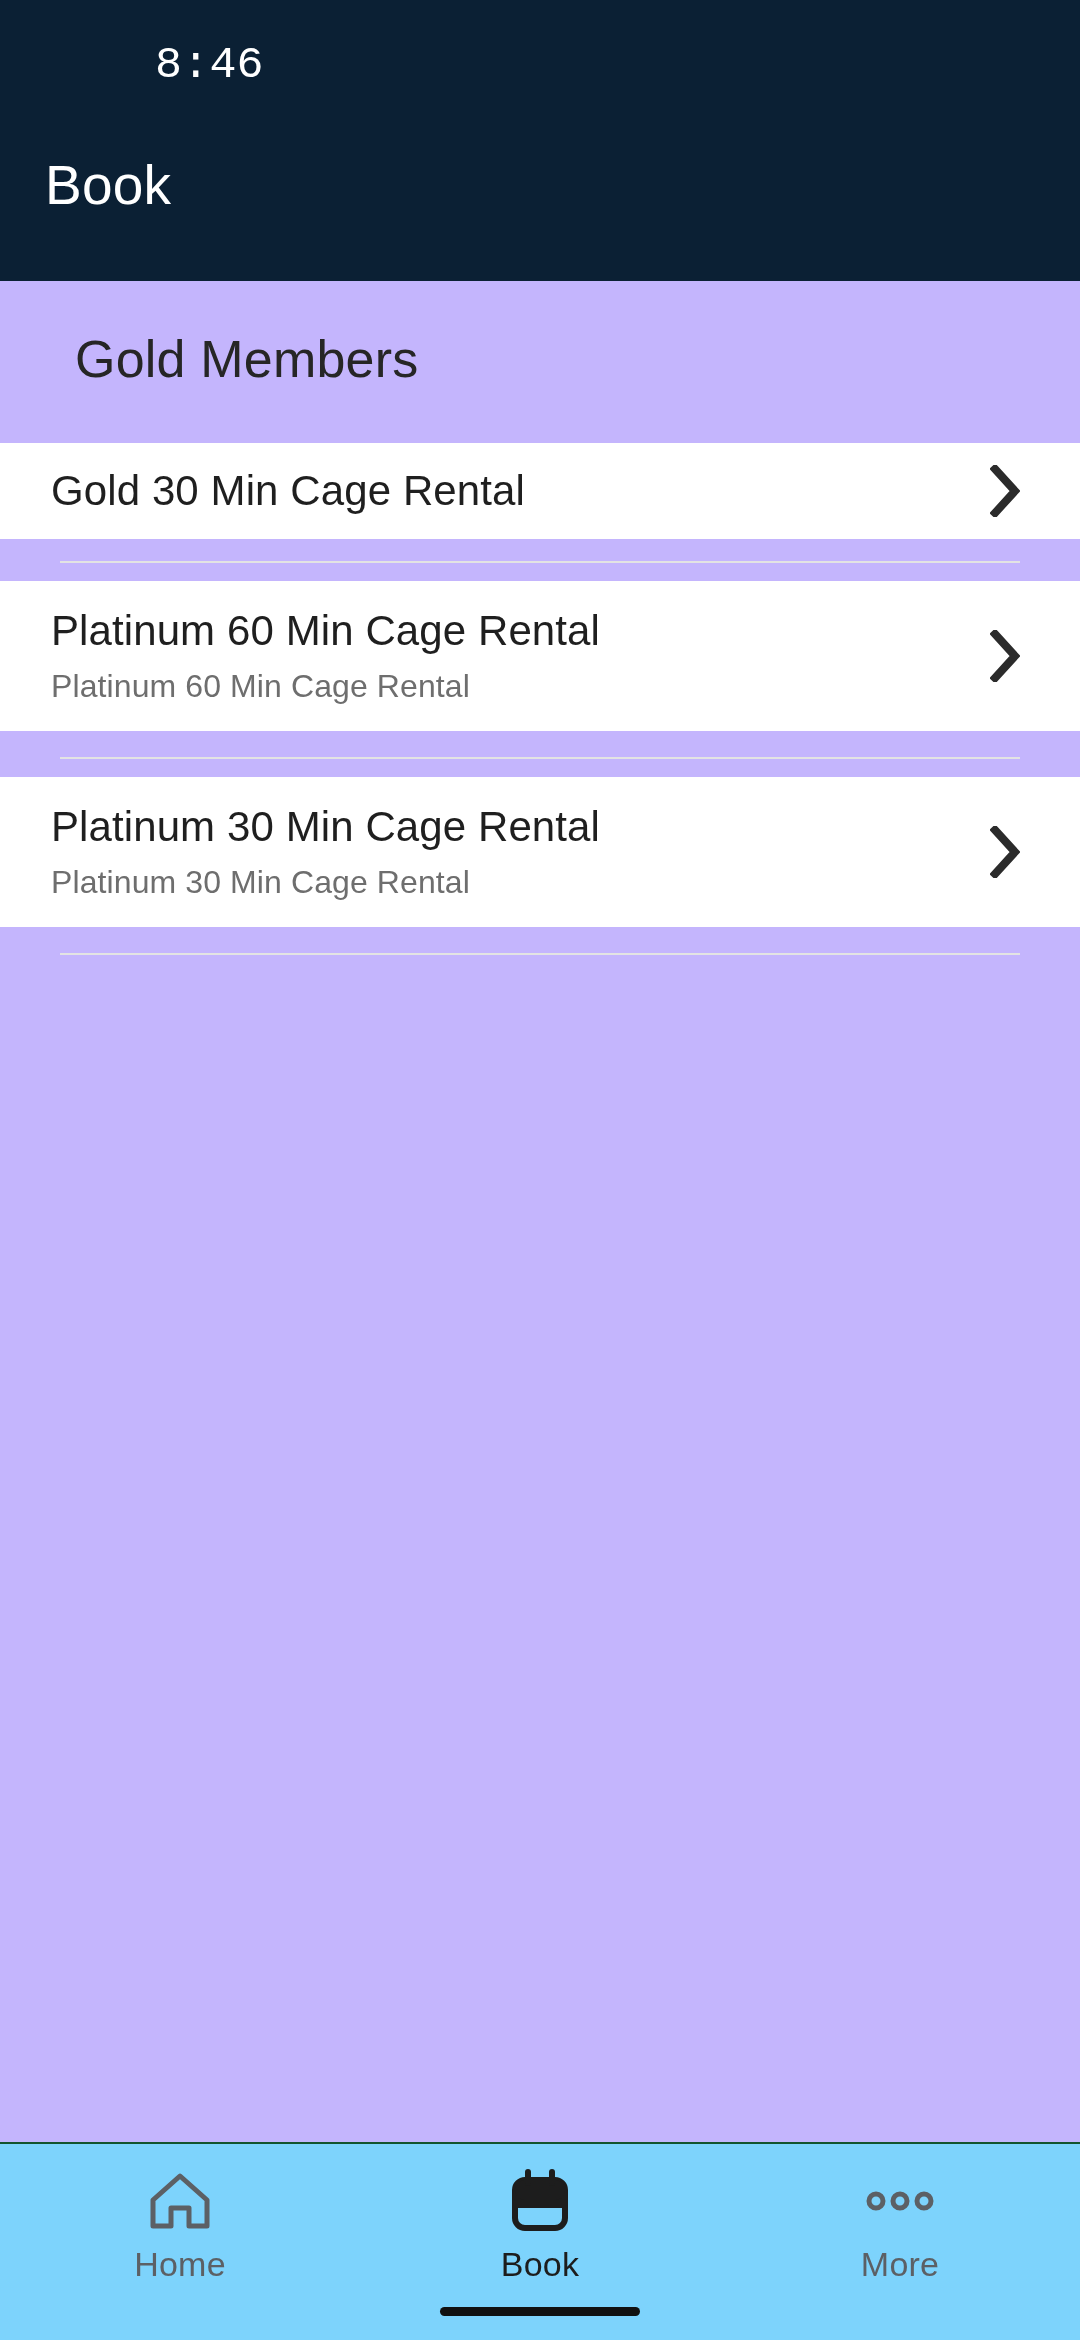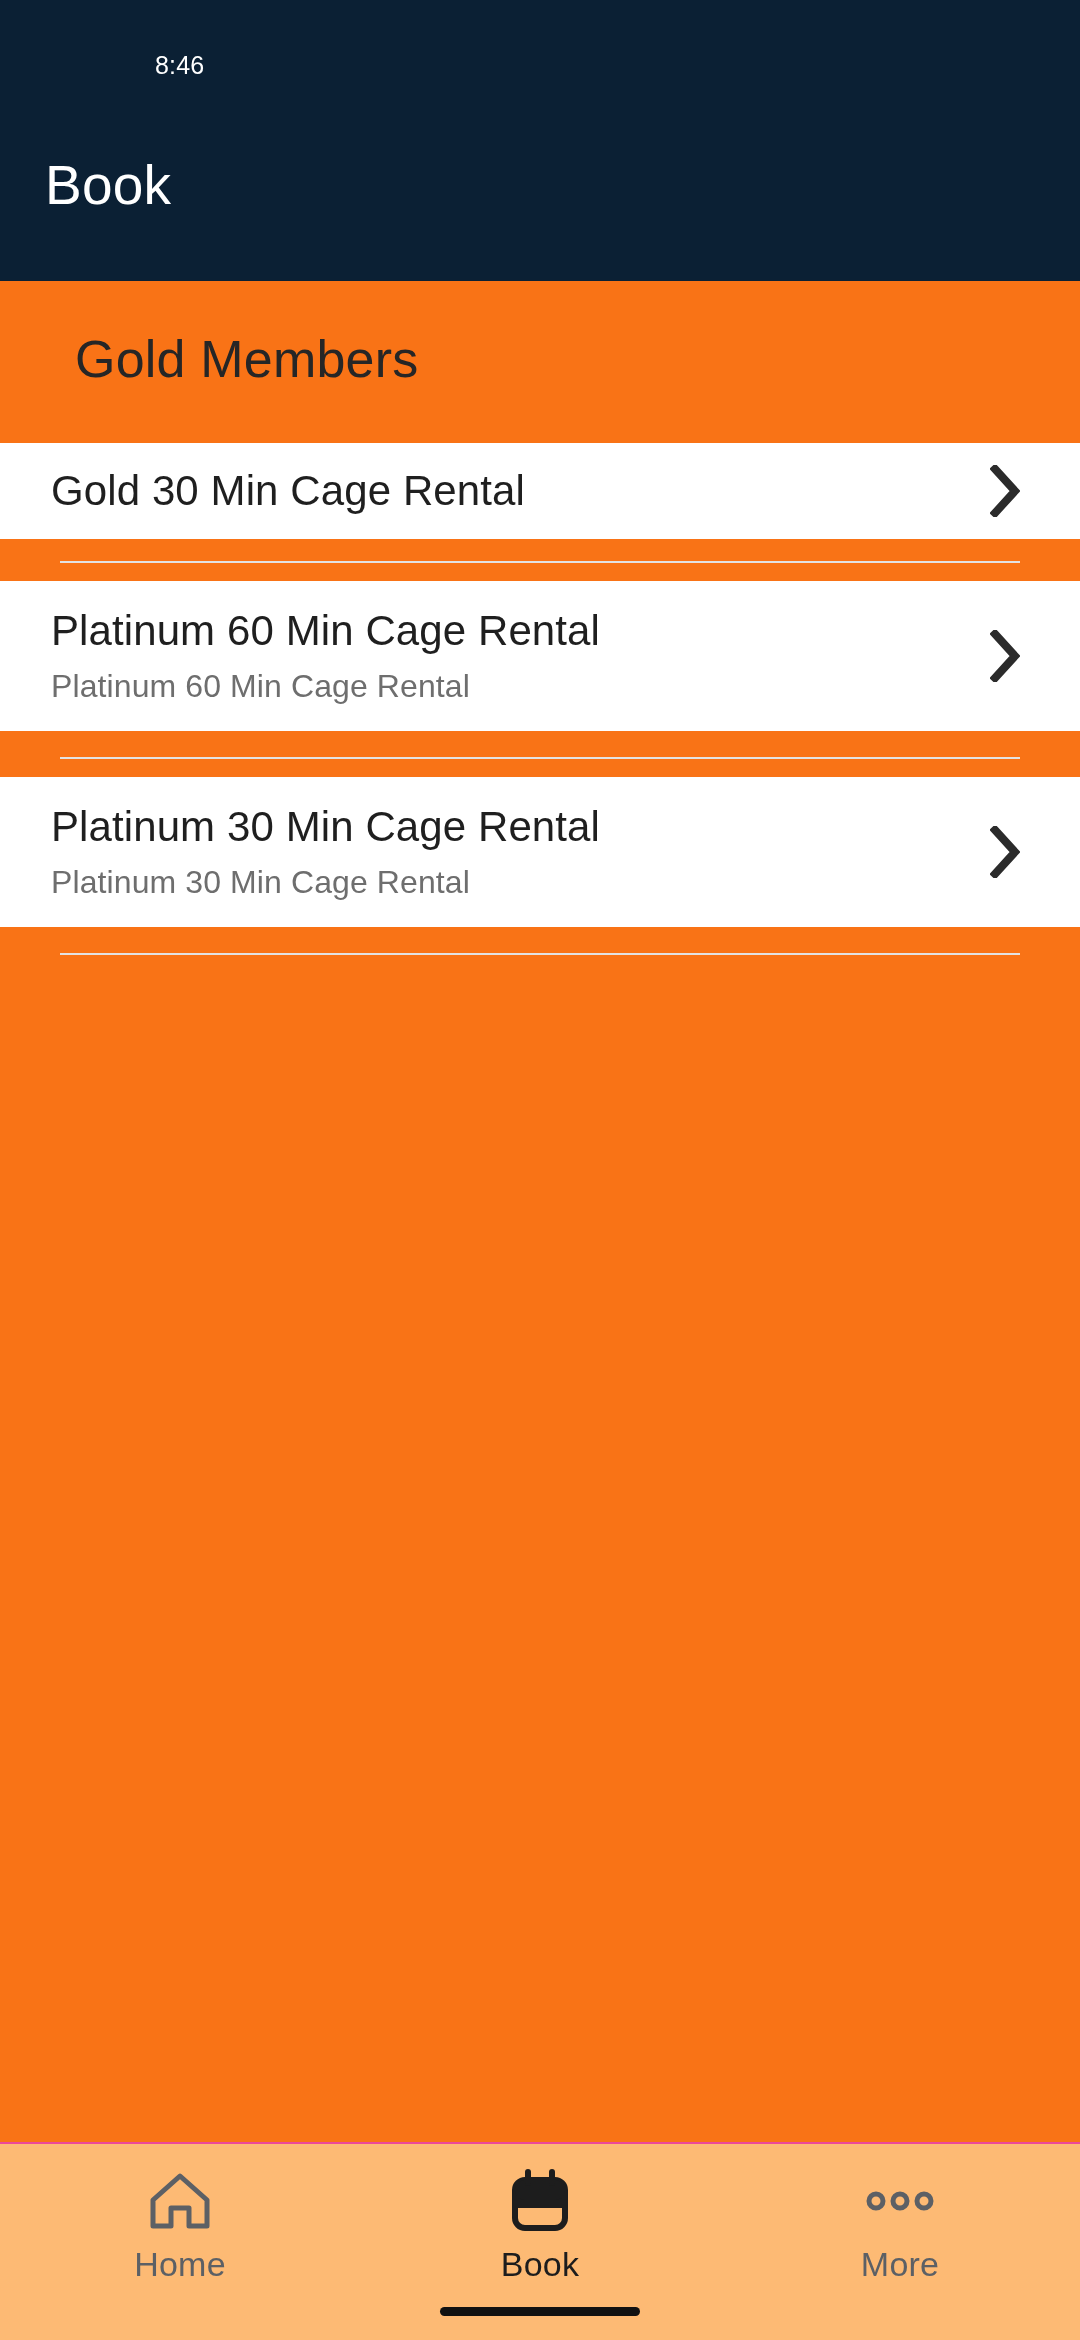--- a/index.html
+++ b/index.html
@@ -35,23 +35,24 @@
     height: 110px;
     display: flex;
     align-items: center;
     position: relative;
   }
   .status-time {
     position: absolute;
     left: 155px;
     top: 48px;
     color: #ffffff;
-    font-size: 25px;
+    font-size: 45px;
     line-height: 35px;
     letter-spacing: 0.2px;
+    font-family: Liberation Mono, monospace;
   }
   .status-right {
     position: absolute;
     right: 40px;
     top: 48px;
     display: flex;
     gap: 12px;
     align-items: center;
   }
   .appbar-title {
@@ -61,21 +62,21 @@
     color: #ffffff;
     font-size: 55px;
     line-height: 60px;
     font-weight: 400;
     letter-spacing: 0.2px;
   }
 
   
   .content {
     flex: 1 1 auto;
-    background: #f97316;
+    background: #c4b5fd;
     overflow: hidden;
     position: relative;
   }
 
   .section-header {
     font-size: 52px;
     line-height: 60px;
     color: #262626;
     padding: 48px 60px 30px 75px;
     font-weight: 400;
@@ -131,22 +132,22 @@
     margin-right: 60px;
   }
 
   .gold-item-wrap { padding-top: 24px; padding-bottom: 22px; }
   .plat-item-wrap { padding-top: 18px; padding-bottom: 26px; }
 
   
   .bottomnav {
     flex: 0 0 198px;
     height: 198px;
-    border-top: 2px solid #ec4899;
-    background: #fdba74;
+    border-top: 2px solid #14532d;
+    background: #7dd3fc;
     display: flex;
     align-items: flex-start;
     justify-content: space-around;
     padding-top: 22px;
     box-sizing: border-box;
   }
   .navitem {
     width: 216px;
     display: flex;
     flex-direction: column;

